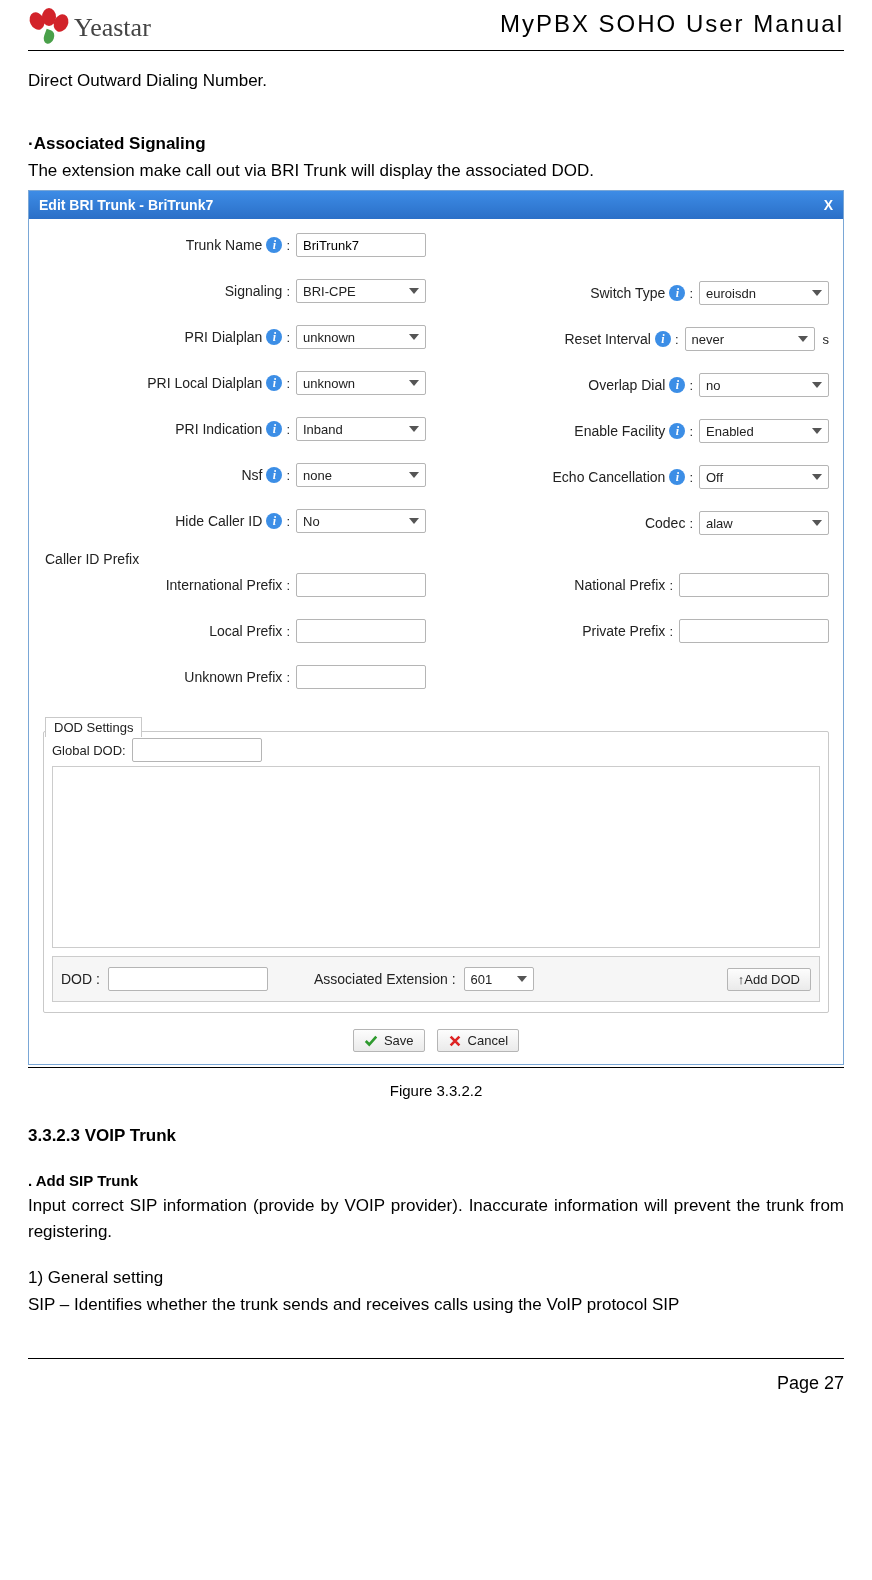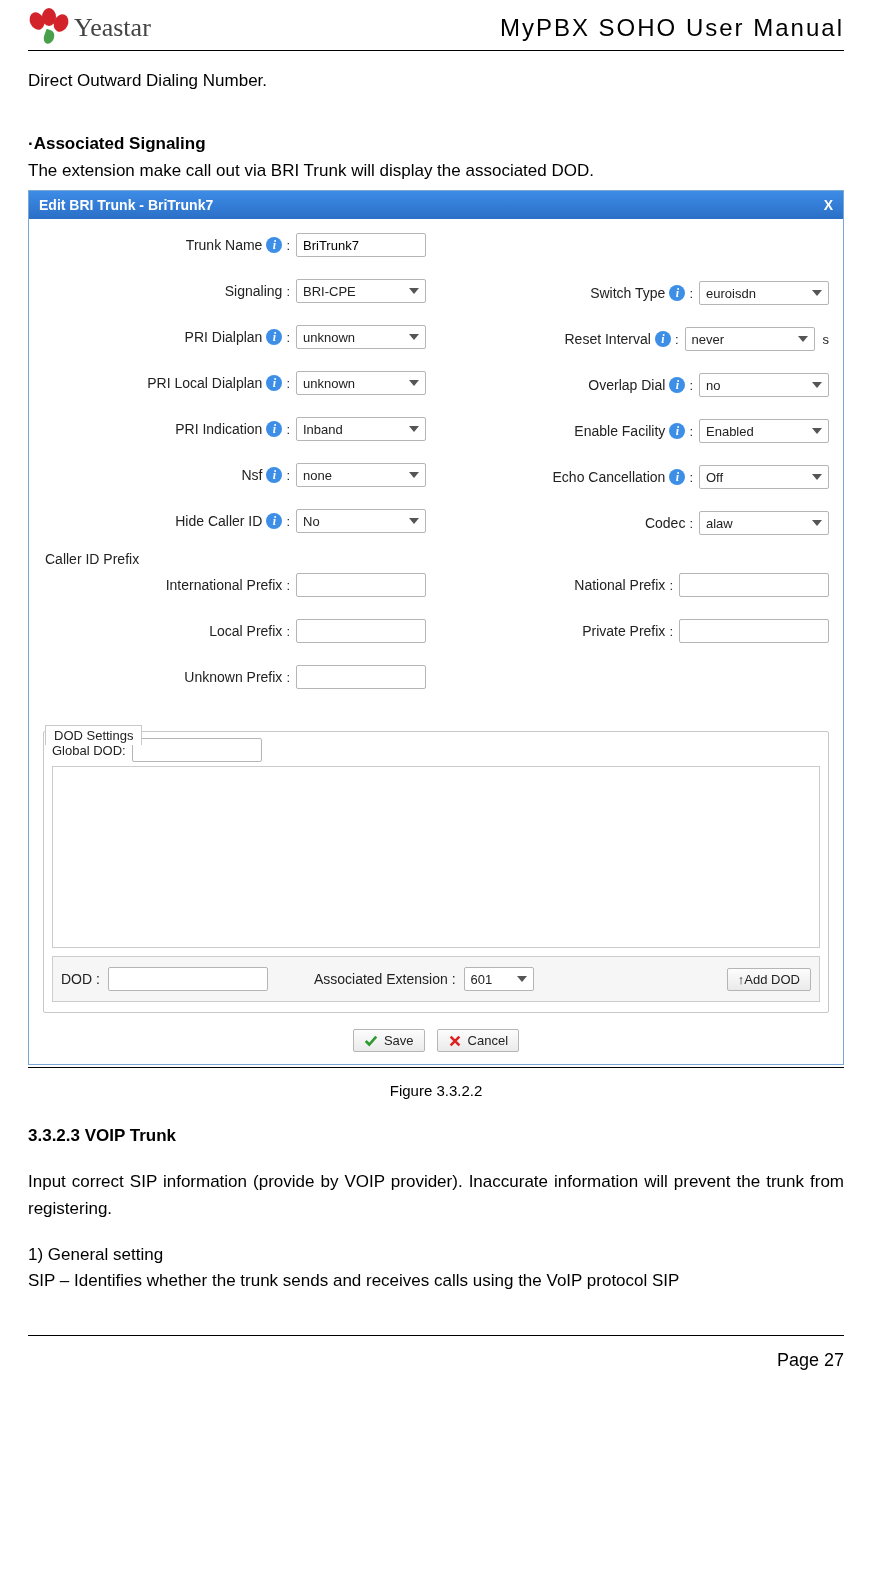--- a/index.html
+++ b/index.html
@@ -10,21 +10,21 @@
     color: #000;
     width: 872px;
   }
   .page {
     width: 872px;
     box-sizing: border-box;
     padding: 10px 28px 30px 28px;
   }
   .page-header {
     display: flex;
-    align-items: center;
+    align-items: flex-start;
     justify-content: space-between;
     border-bottom: 1px solid #000;
     padding-bottom: 4px;
     gap: 22px;
   }
   .logo {
     display: flex;
     align-items: center;
     gap: 6px;
   }
@@ -143,21 +143,21 @@
     margin-top: 4px;
   }
   .dod-tab {
     font-size: 13px;
     background: #fff;
     border: 1px solid #c9c9c9;
     border-bottom: none;
     display: inline-block;
     padding: 2px 8px;
     position: relative;
-    top: 18px;
+    top: 10px;
     margin-left: 2px;
   }
   .dod-body { padding: 6px 8px 10px 8px; }
   .dod-global { display: flex; align-items: center; gap: 6px; margin-bottom: 4px; }
   .dod-list {
     background: #fff;
     border: 1px solid #ccc;
     height: 180px;
   }
   .dod-add-row {
@@ -431,20 +431,21 @@
     </div>
   </div>
 
   <div class="section-sep"></div>
 
   <div class="fig-caption">Figure 3.3.2.2</div>
 
   <div class="body-text bold">3.3.2.3 VOIP Trunk</div>
   <div class="para-gap"></div>
 
+  <div class="body-text bold" style="font-size:15px;">. Add SIP Trunk</div>
   <div class="body-text justify">Input correct SIP information (provide by VOIP provider). Inaccurate information will prevent the trunk from registering.</div>
 
   <div class="para-gap"></div>
   <div class="body-text">1) General setting</div>
   <div class="body-text">SIP – Identifies whether the trunk sends and receives calls using the VoIP protocol SIP</div>
 
   <div class="page-footer">
     <span>Page 27</span>
   </div>
 </div>

